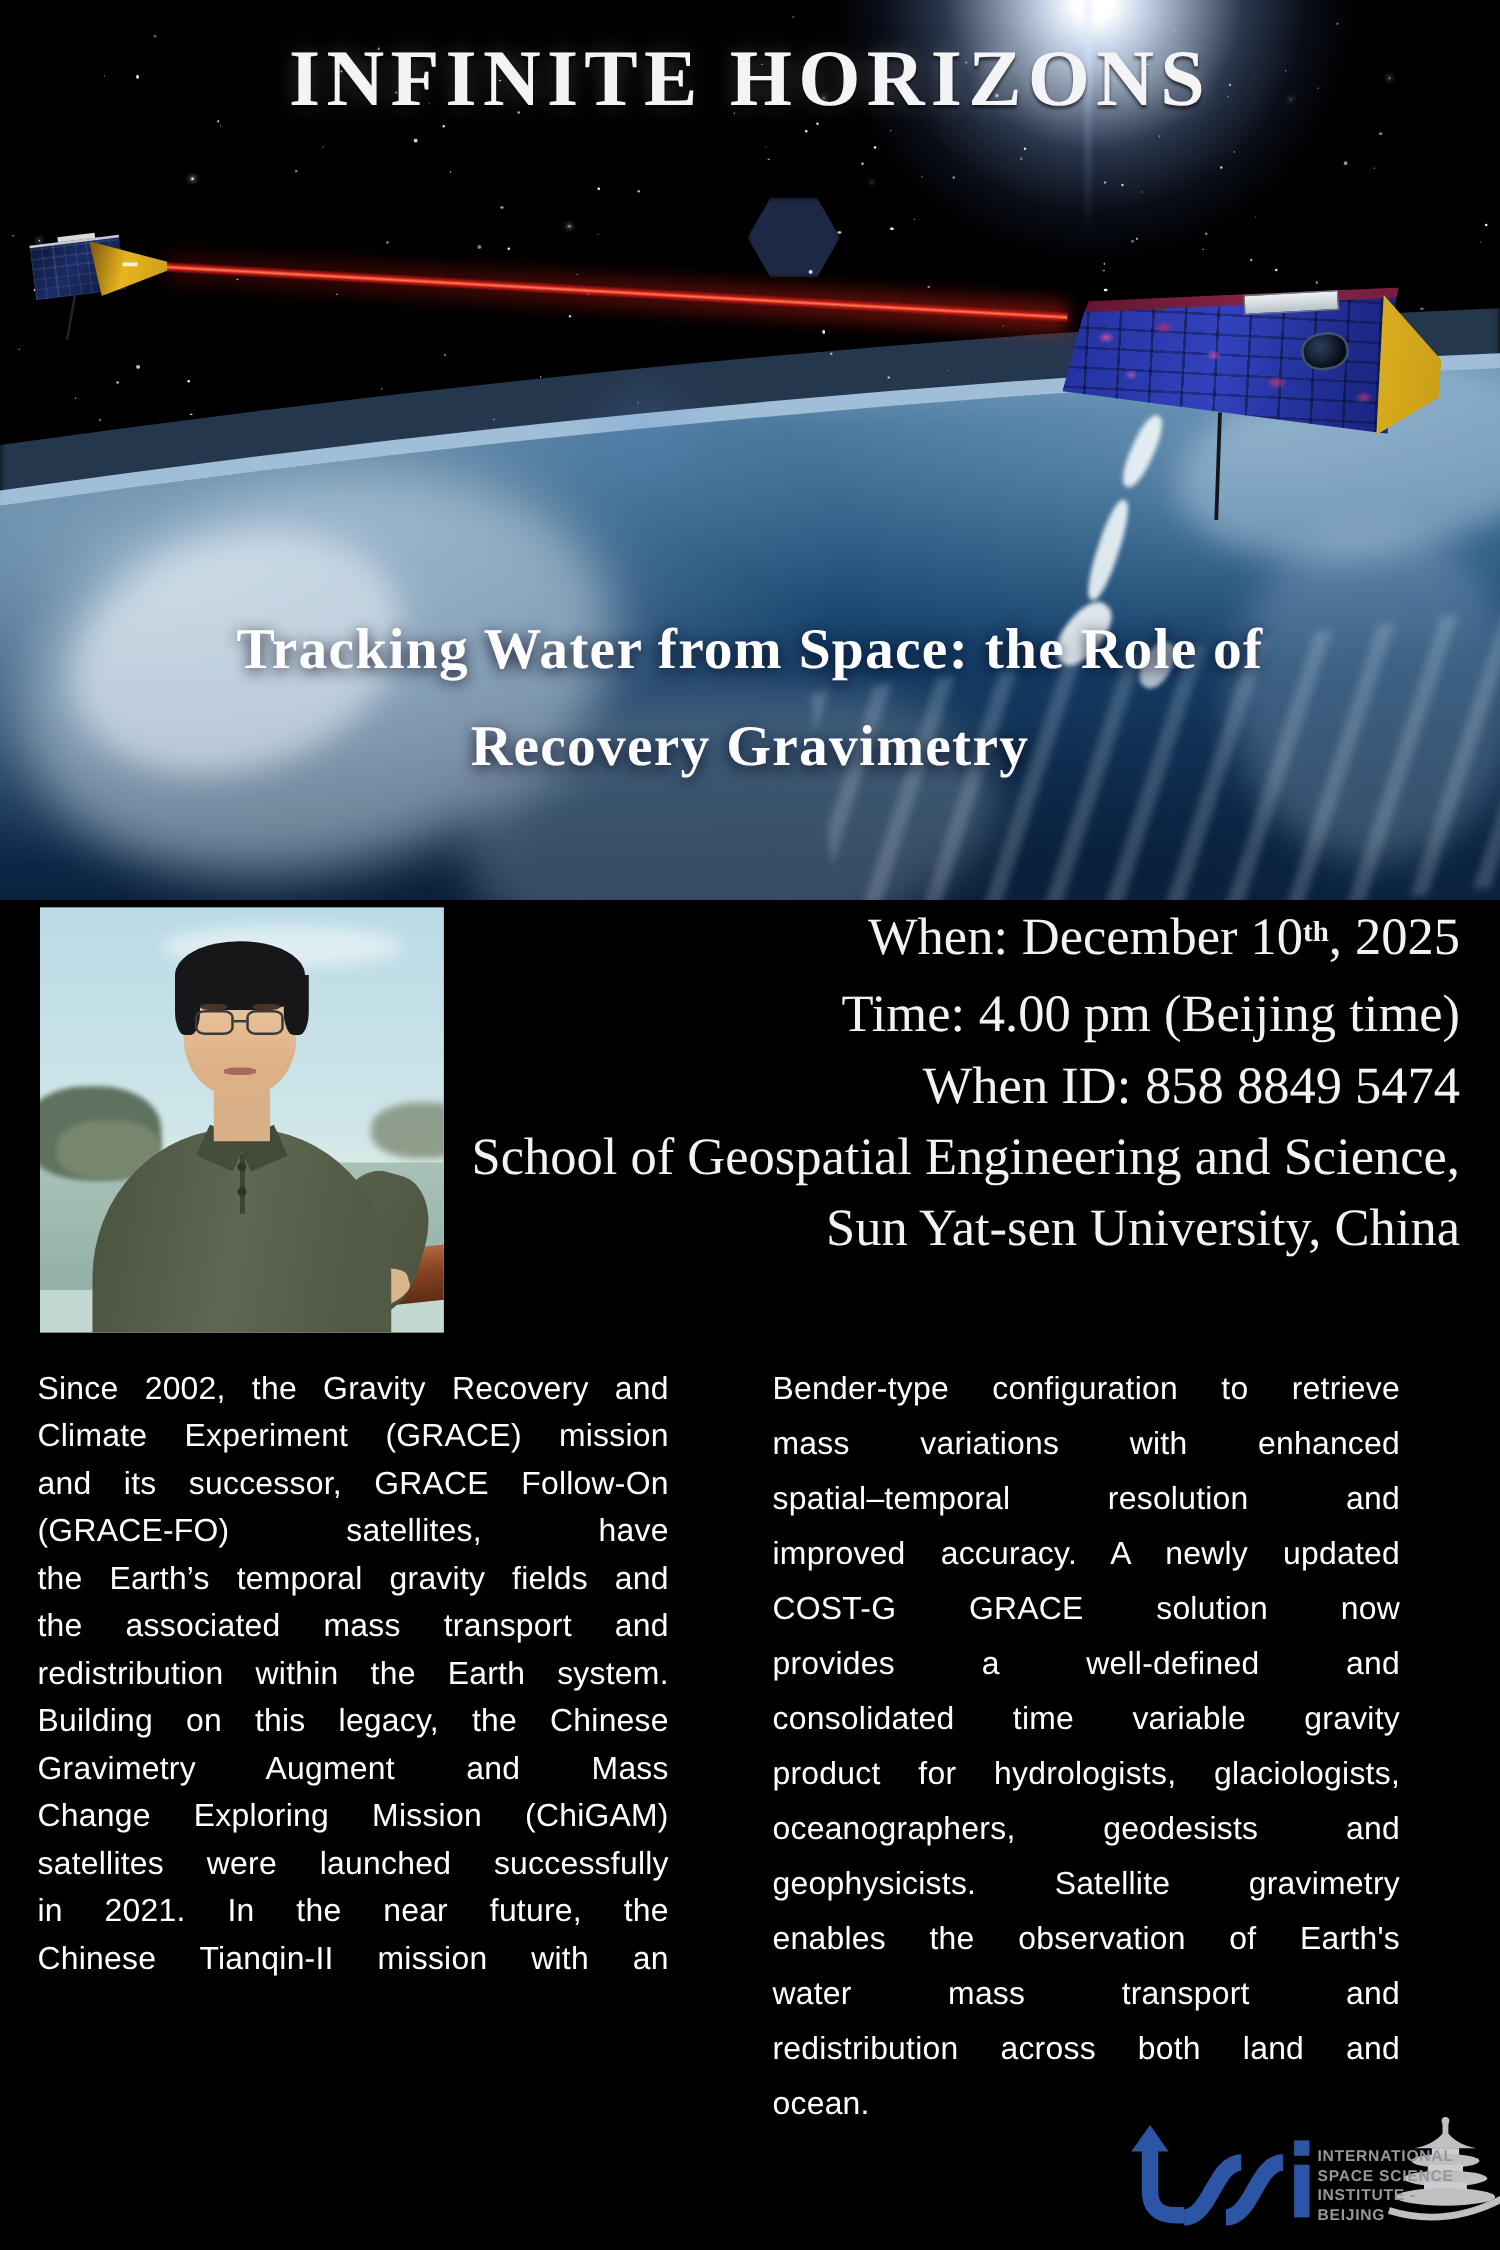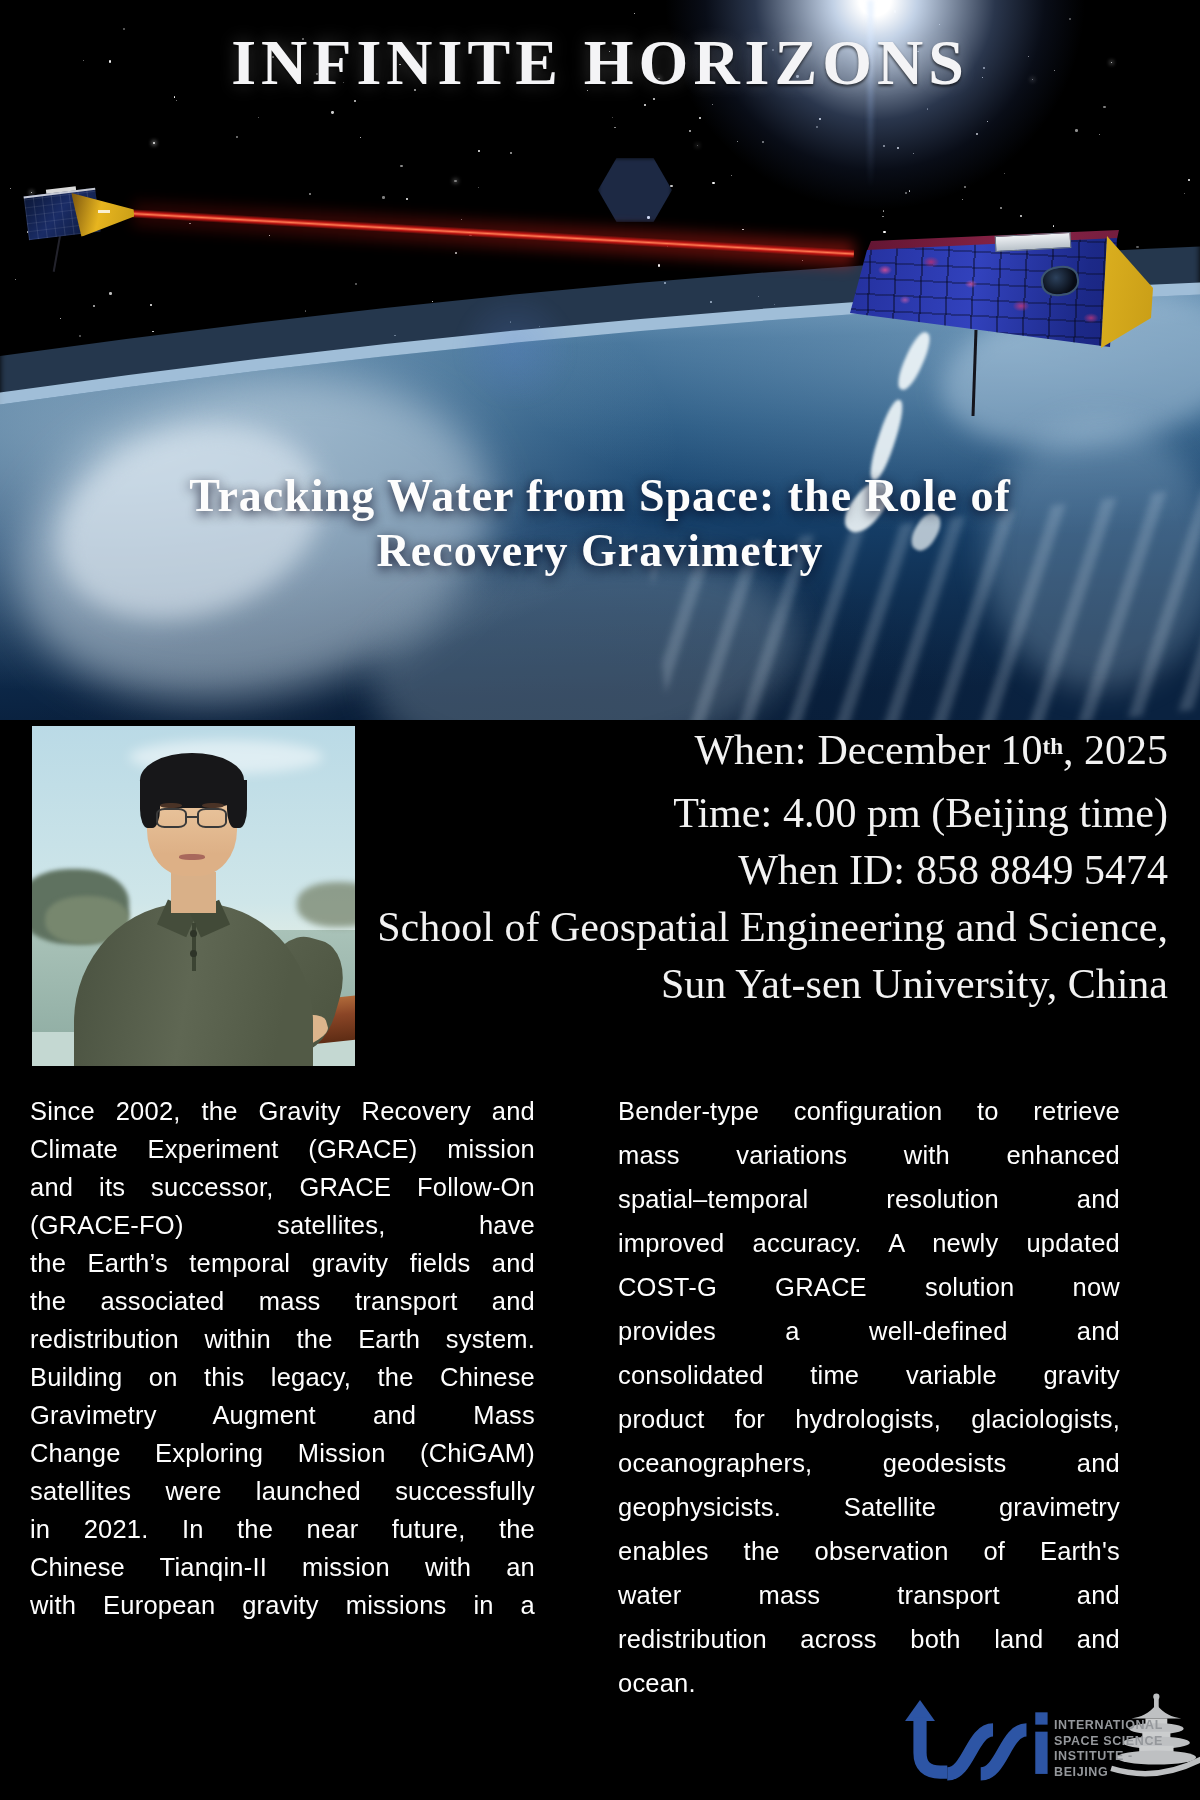--- a/index.html
+++ b/index.html
@@ -95,21 +95,21 @@
        background:radial-gradient(circle at 40% 35%,#2c415c,#070b14 70%);border:2px solid #3c5570;}
   .sr-ant{position:absolute;left:128px;top:104px;width:3px;height:86px;background:#14141c;transform:rotate(2deg);}
 
   
   .series-title{position:absolute;left:0;top:26px;width:100%;margin:0;text-align:center;
        font-weight:700;font-size:64px;letter-spacing:5px;color:#f4f4f6;z-index:30;
        text-shadow:0 2px 3px rgba(0,0,0,.65),0 0 18px rgba(255,255,255,.22);}
   .talk-title{position:absolute;left:0;top:468px;width:100%;text-align:center;z-index:30;
        font-weight:700;font-size:46px;letter-spacing:1px;color:#fdfdfd;
        text-shadow:0 3px 12px rgba(0,0,25,.85);}
-  .tline{line-height:55px;}
+  .tline{line-height:55px;margin-top:23px;}
 
   
   .photo{position:absolute;left:32px;top:726px;width:323px;height:340px;overflow:hidden;background:#bfdbe4;}
   .p-sky{position:absolute;inset:0;background:linear-gradient(#badae6 0%,#cfe6e9 52%,#d9eae7 60%,#c4d8d2 62%);}
   .p-cloud{position:absolute;left:30%;top:4%;width:60%;height:10%;background:rgba(255,255,255,.5);border-radius:50%;filter:blur(6px);}
   .p-sea{position:absolute;left:0;top:60%;width:100%;height:30%;background:linear-gradient(#a9c2b8,#93b0a6);}
   .p-hill-l{position:absolute;left:-4%;top:42%;width:34%;height:22%;background:#5f7260;border-radius:45%;filter:blur(2px);}
   .p-hill-l2{position:absolute;left:4%;top:50%;width:26%;height:14%;background:#77876e;border-radius:45%;filter:blur(2px);}
   .p-hill-r{position:absolute;right:-8%;top:46%;width:26%;height:13%;background:#7e8b74;border-radius:45%;filter:blur(3px);opacity:.8;}
   .p-rail{position:absolute;left:35%;top:82%;width:75%;height:13%;transform:rotate(-6deg);
@@ -394,21 +394,20 @@
       <div class="jline">(GRACE-FO) satellites, have</div>
       <div class="jline">the Earth’s temporal gravity fields and</div>
       <div class="jline">the associated mass transport and</div>
       <div class="jline">redistribution within the Earth system.</div>
       <div class="jline">Building on this legacy, the Chinese</div>
       <div class="jline">Gravimetry Augment and Mass</div>
       <div class="jline">Change Exploring Mission (ChiGAM)</div>
       <div class="jline">satellites were launched successfully</div>
       <div class="jline">in 2021. In the near future, the</div>
       <div class="jline">Chinese Tianqin-II mission with an</div>
-      <div class="jline">with European gravity missions in a</div>
     </div>
   <div class="abstract col-right">
       <div class="jline">Bender-type configuration to retrieve</div>
       <div class="jline">mass variations with enhanced</div>
       <div class="jline">spatial–temporal resolution and</div>
       <div class="jline">improved accuracy. A newly updated</div>
       <div class="jline">COST-G GRACE solution now</div>
       <div class="jline">provides a well-defined and</div>
       <div class="jline">consolidated time variable gravity</div>
       <div class="jline">product for hydrologists, glaciologists,</div>

